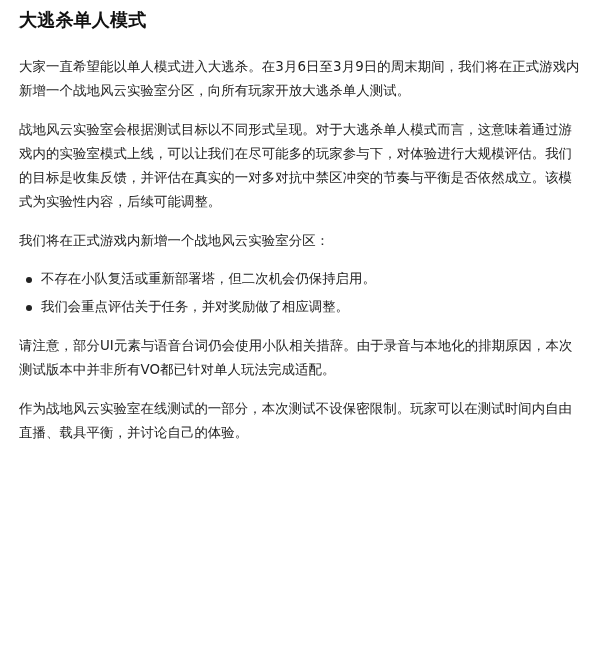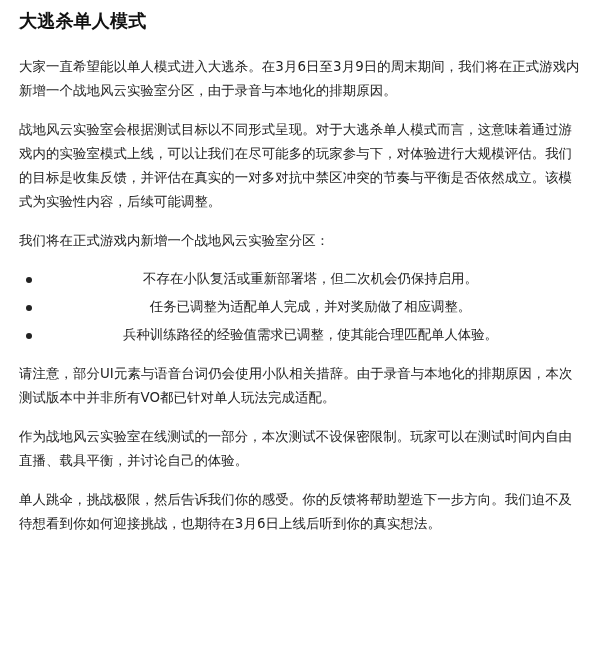--- a/index.html
+++ b/index.html
@@ -20,33 +20,33 @@
       box-sizing: border-box;
       width: 600px;
     }
     .title {
       font-size: 18px;
       font-weight: bold;
       line-height: 26px;
       margin: 0 0 21px 0;
       color: #111111;
       letter-spacing: 0.2px;
+      font-family: Liberation Mono, monospace;
     }
     .para {
       font-size: 13.4px;
       line-height: 24px;
       margin: 0 0 15px 0;
       color: #222222;
       letter-spacing: 0.1px;
     }
     .list {
       list-style: none;
       margin: -1px 0 15px 0;
       padding: 0;
-      text-align: center;
     }
     .list-item {
       position: relative;
       font-size: 13.4px;
       line-height: 24px;
       margin: 0 0 4px 0;
       padding-left: 22px;
       color: #222222;
     }
     .bullet {
@@ -58,35 +58,30 @@
       border-radius: 50%;
       background: #222222;
     }
   </style>
 </head>
 <body>
 
 <div class="article">
   <h1 class="title">大逃杀单人模式</h1>
 
-  <p class="para">大家一直希望能以单人模式进入大逃杀。在3月6日至3月9日的周末期间，我们将在正式游戏内新增一个战地风云实验室分区，由于录音与本地化的排期原因。</p>
+  <p class="para">大家一直希望能以单人模式进入大逃杀。在3月6日至3月9日的周末期间，我们将在正式游戏内新增一个战地风云实验室分区，向所有玩家开放大逃杀单人测试。</p>
   <p class="para">战地风云实验室会根据测试目标以不同形式呈现。对于大逃杀单人模式而言，这意味着通过游戏内的实验室模式上线，可以让我们在尽可能多的玩家参与下，对体验进行大规模评估。我们的目标是收集反馈，并评估在真实的一对多对抗中禁区冲突的节奏与平衡是否依然成立。该模式为实验性内容，后续可能调整。</p>
   <p class="para">我们将在正式游戏内新增一个战地风云实验室分区：</p>
 
   <ul class="list">
     <li class="list-item">
       <span class="bullet"></span>
       <span>不存在小队复活或重新部署塔，但二次机会仍保持启用。</span>
     </li>
     <li class="list-item">
       <span class="bullet"></span>
-      <span>任务已调整为适配单人完成，并对奖励做了相应调整。</span>
-    </li>
-    <li class="list-item">
-      <span class="bullet"></span>
-      <span>兵种训练路径的经验值需求已调整，使其能合理匹配单人体验。</span>
+      <span>我们会重点评估关于任务，并对奖励做了相应调整。</span>
     </li>
   </ul>
 
   <p class="para">请注意，部分UI元素与语音台词仍会使用小队相关措辞。由于录音与本地化的排期原因，本次测试版本中并非所有VO都已针对单人玩法完成适配。</p>
   <p class="para">作为战地风云实验室在线测试的一部分，本次测试不设保密限制。玩家可以在测试时间内自由直播、载具平衡，并讨论自己的体验。</p>
-  <p class="para">单人跳伞，挑战极限，然后告诉我们你的感受。你的反馈将帮助塑造下一步方向。我们迫不及待想看到你如何迎接挑战，也期待在3月6日上线后听到你的真实想法。</p>
 </div>
 
 </body></html>

